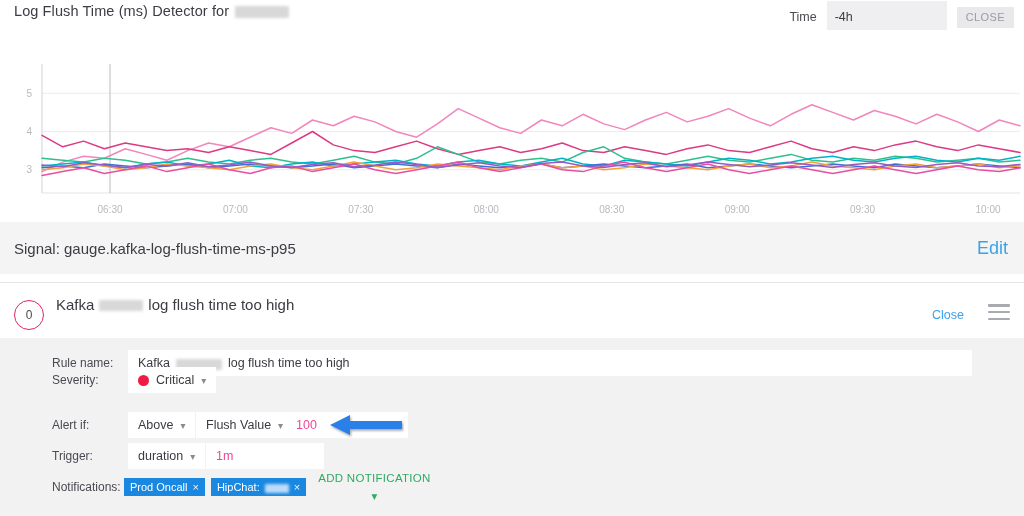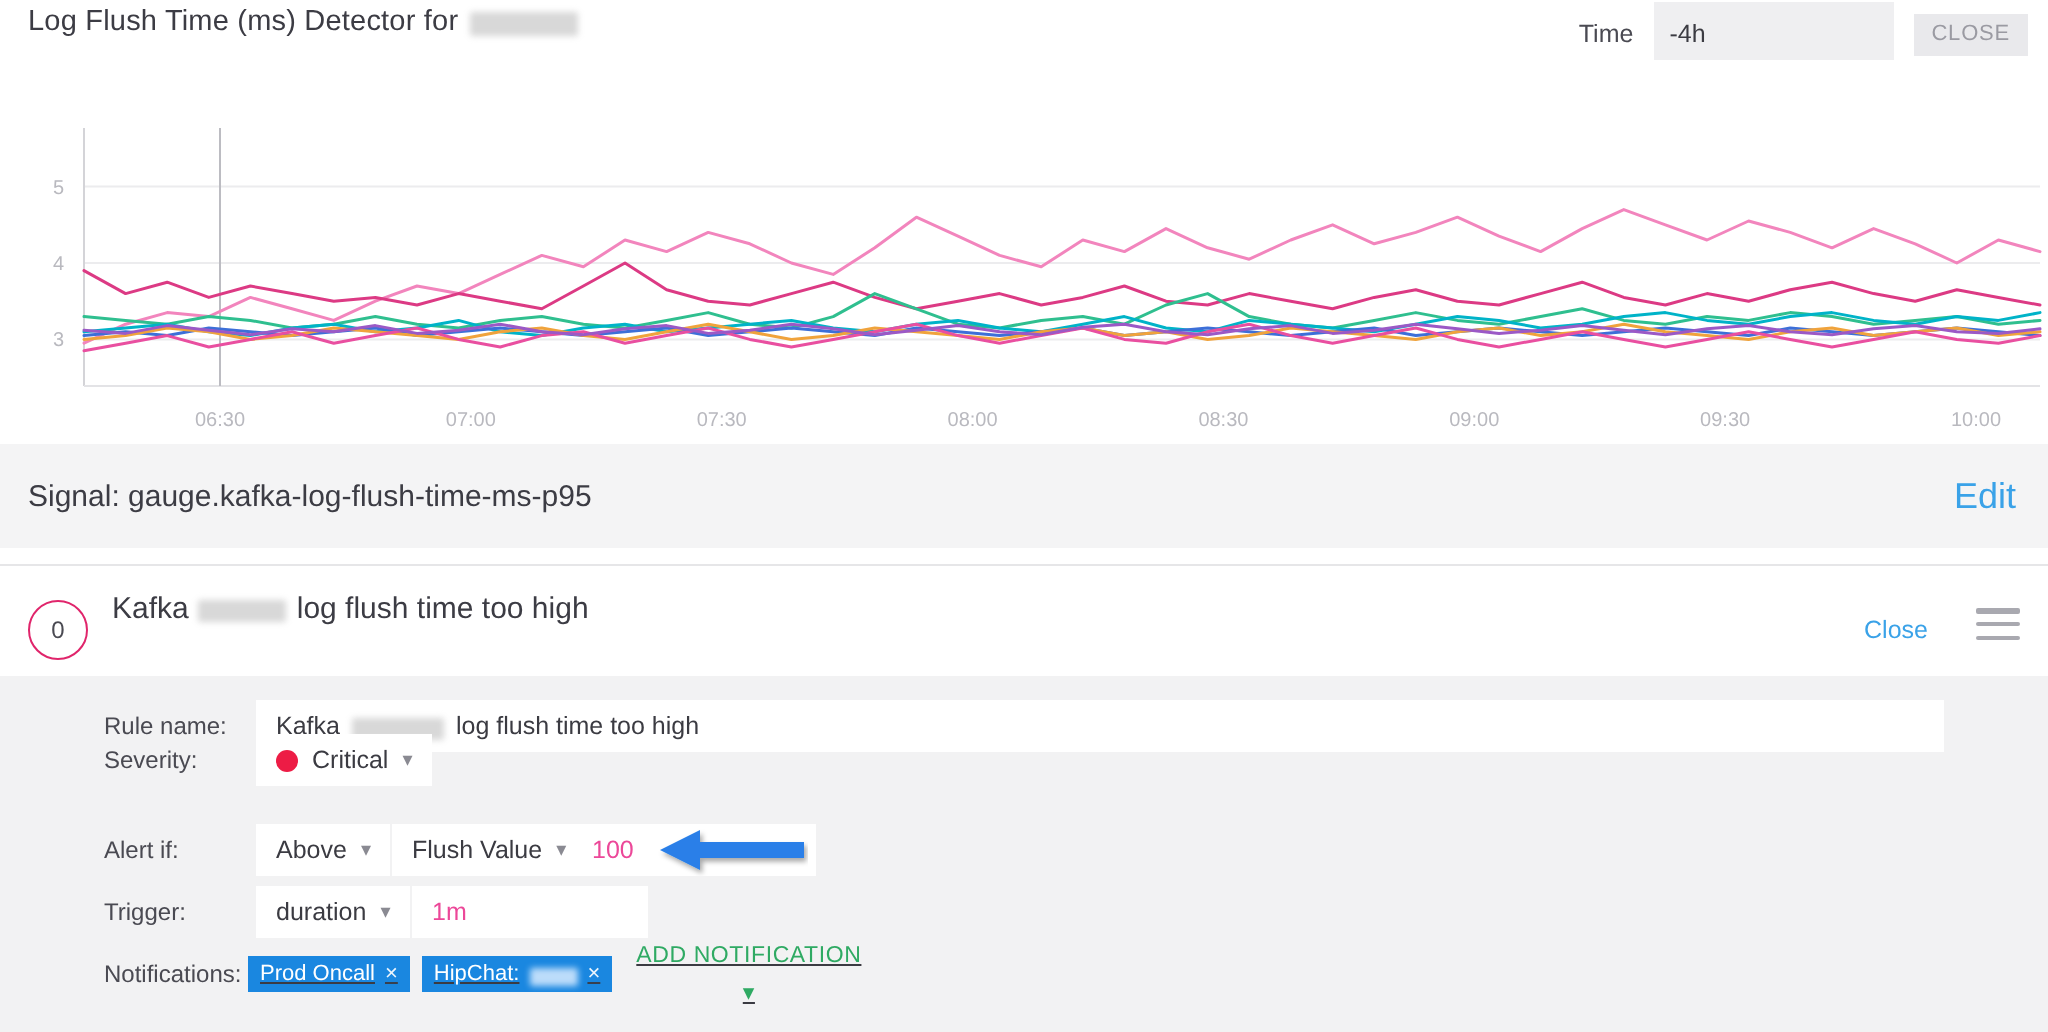--- a/index.html
+++ b/index.html
@@ -249,21 +249,21 @@
       <span>duration</span>
       <span class="caret">▾</span>
     </div>
     <div class="ctrl text-input" style="position:absolute; left:206px; width:118px;">
       <span>1m</span>
     </div>
   </div>
 
   <div class="form-row" style="top:478px; height:18px;">
     <span class="f-label">Notifications:</span>
-    <div style="position:absolute; left:124px; display:flex; align-items:center; gap:6px;text-decoration:underline;">
+    <div style="position:absolute; left:124px; display:flex; align-items:center; gap:6px;">
       <div class="chip">
         <span>Prod Oncall</span>
         <span class="x">×</span>
       </div>
       <div class="chip">
         <span>HipChat:</span>
         <span class="redact t-chip"></span>
         <span class="x">×</span>
       </div>
       <div class="add-notif" style="margin-left:6px;flex-direction:column;">

